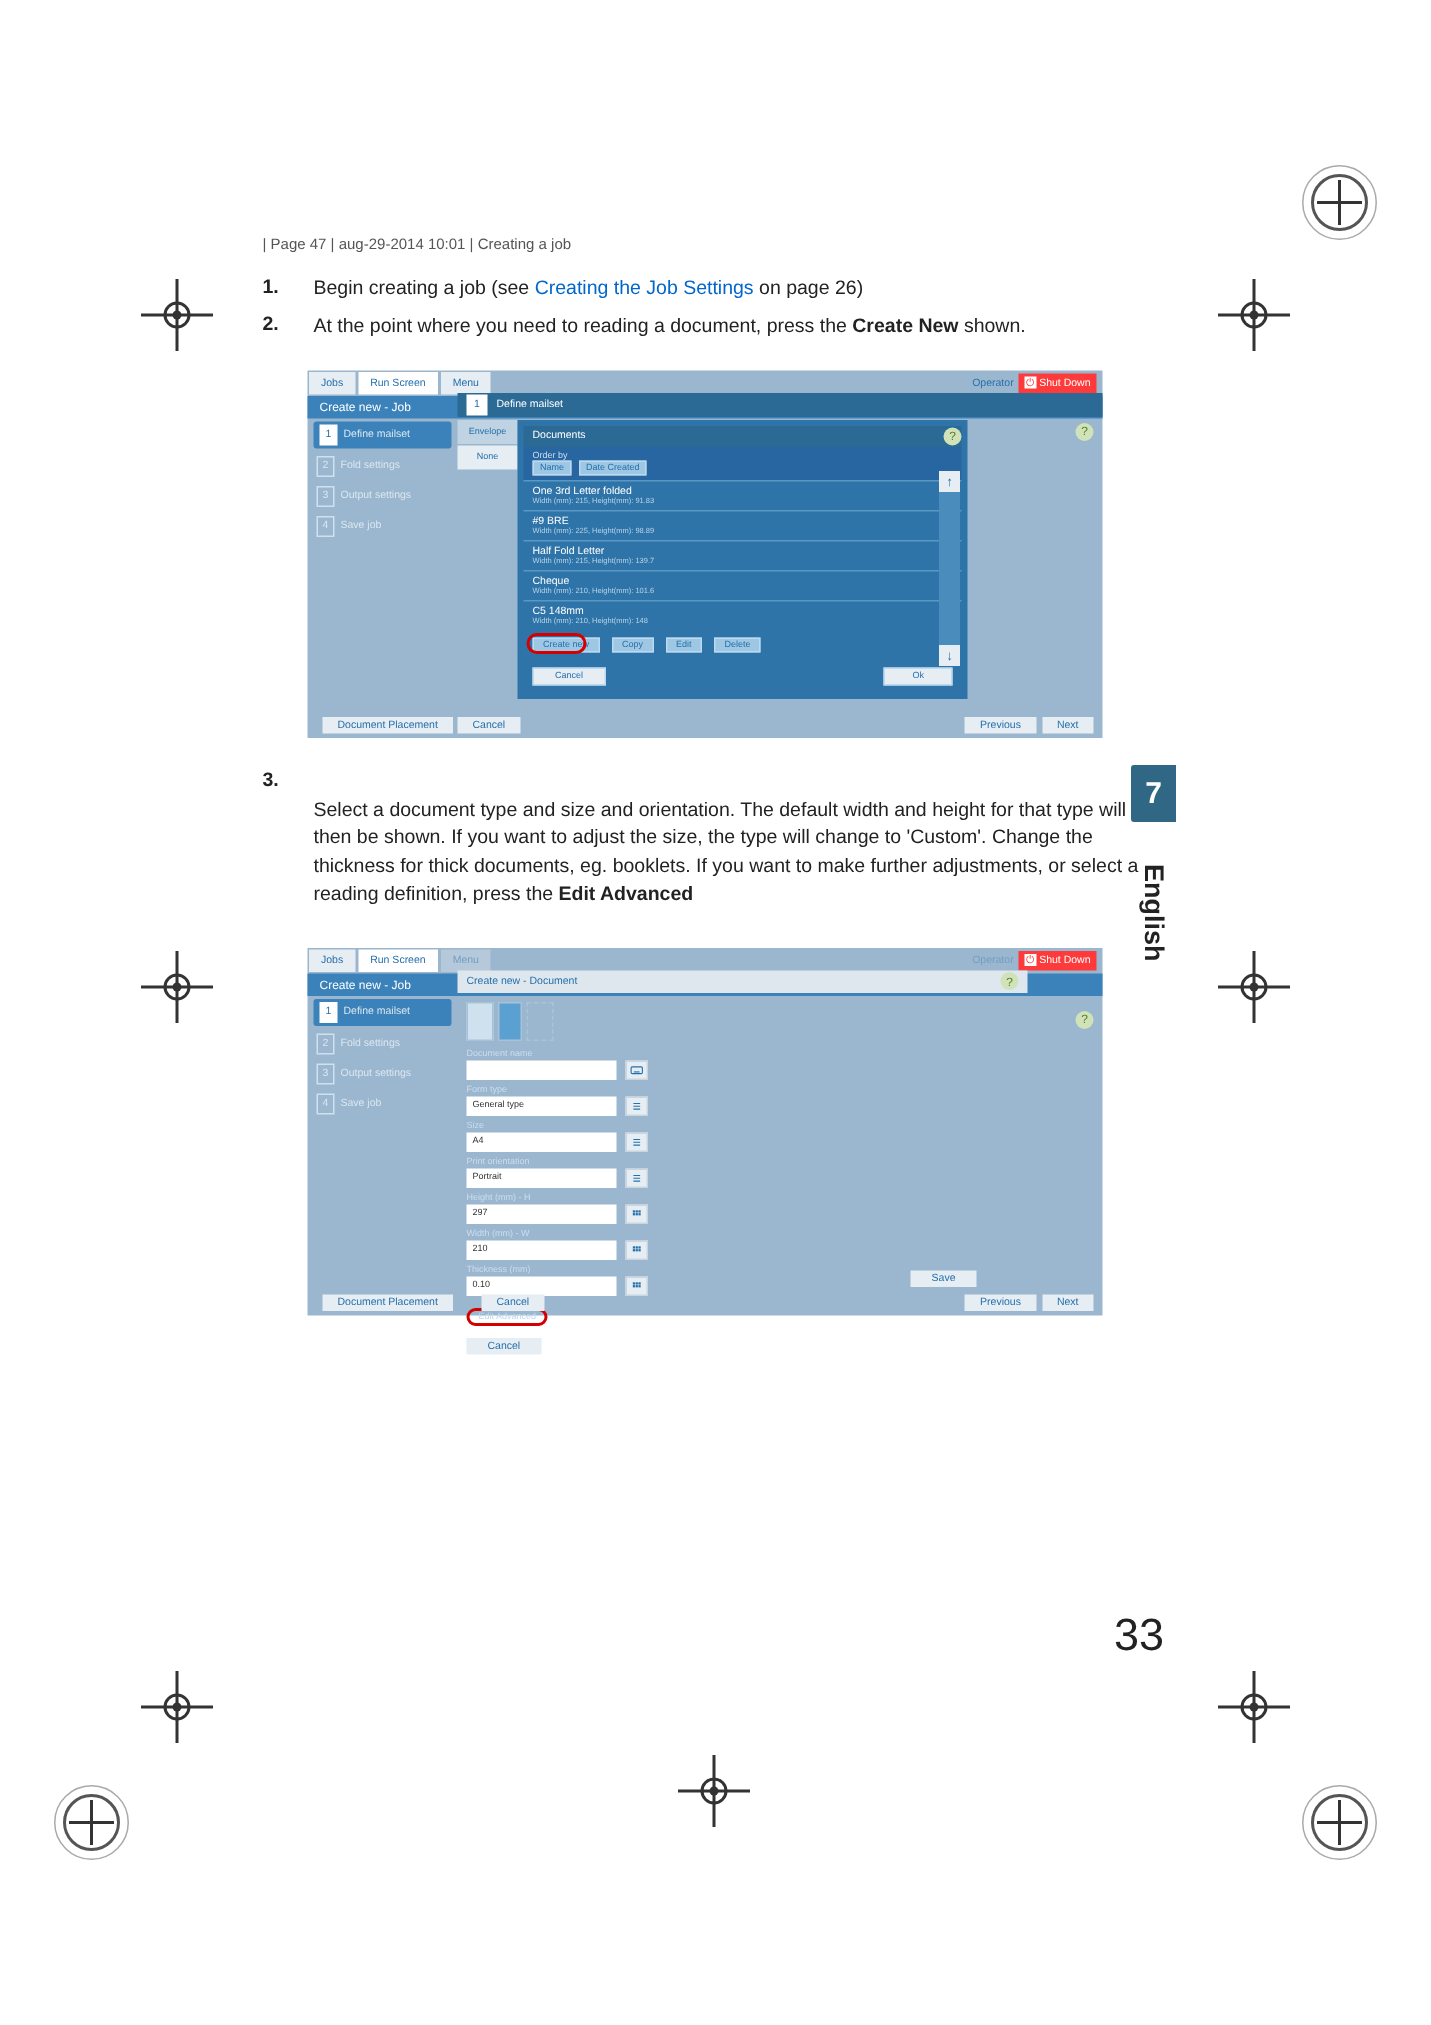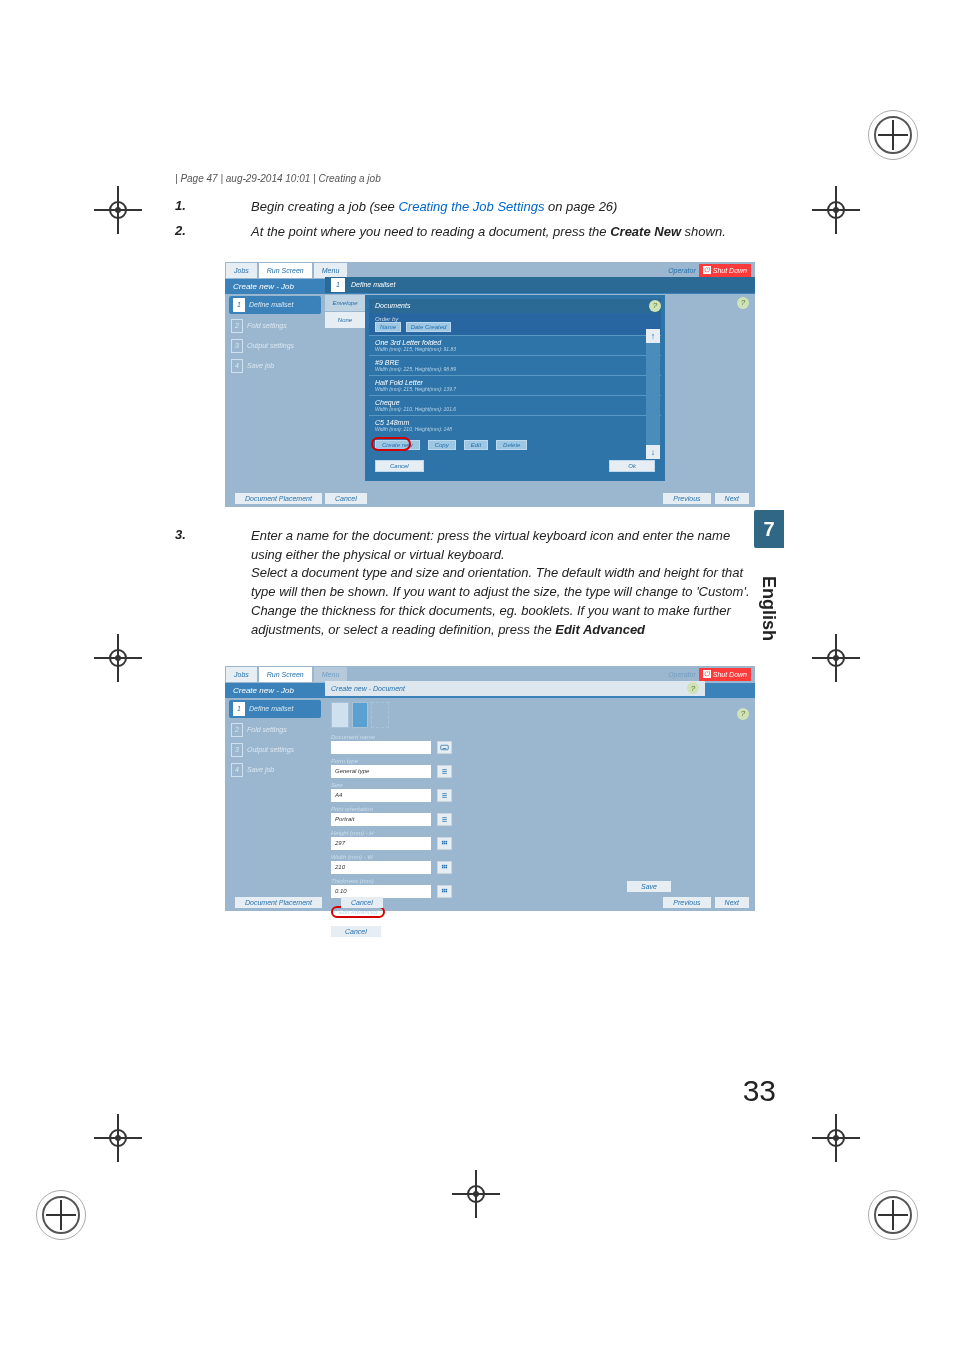--- a/index.html
+++ b/index.html
@@ -14,42 +14,42 @@
   .corner-ring { position:absolute; width:50px; height:50px; }
   .corner-ring .outer{position:absolute;inset:0;border:1px solid #aaa;border-radius:50%;}
   .corner-ring .mid{position:absolute;inset:6px;border:2px solid #555;border-radius:50%;}
   .corner-ring .spokes{position:absolute;inset:0;}
   .corner-ring .spokes::before,.corner-ring .spokes::after{content:"";position:absolute;background:#333;}
   .corner-ring .spokes::before{left:24px;top:10px;width:2px;height:30px;}
   .corner-ring .spokes::after{top:24px;left:10px;height:2px;width:30px;}
 
   .page { position: relative; width: 954px; height: 1350px; }
 
-  .content { position:absolute; left:175px; top:173px; width:585px;font-style:italic; }
+  .content { position:absolute; left:175px; top:158px; width:585px; }
 
   .header-line { font-size:10px; color:#555; }
 
   h1.sec { color:#cc3300; font-weight:bold; font-size:22px; margin-top:90px; border-bottom:2px solid #cc3300; padding-bottom:2px; width:575px;}
   .intro { font-size:13px; margin-top:18px; line-height:1.5; }
 
   ol.steps { margin-top:14px; font-size:13px; }
   ol.steps > li { display:flex; margin-bottom:6px; }
   ol.steps .num { font-weight:bold; width:34px; flex:none; }
-  ol.steps .body { flex:1; line-height:1.45;margin-left:42px; }
+  ol.steps .body { flex:1; line-height:1.45; }
   a.link { color:#0066cc; text-decoration:none; }
 
   
   .sidetab { position:absolute; right:170px; top:510px; width:30px; height:230px; }
   .sidetab .chapno { width:30px; height:38px; background:#2f6784; color:#fff; font-weight:bold; font-size:20px; display:flex; align-items:center; justify-content:center; border-radius:2px 0 0 2px;}
   .sidetab .lang { writing-mode: vertical-rl; font-weight:bold; font-size:18px; padding-top:28px; padding-left:4px;}
 
   .pgnum { position:absolute; right:178px; bottom:242px; font-size:30px; }
 
   
-  .shot { position:relative; margin-left:50px; margin-top:20px; background:#9bb7cf; font-size:7px; color:#fff; }
+  .shot { position:relative; margin-left:30px; margin-top:20px; background:#9bb7cf; font-size:7px; color:#fff; }
   .shot1 { width:530px; height:245px; }
   .shot .topbar { height:17px; display:flex; align-items:center; }
   .shot .tab { background:#e6edf3; color:#2570ac; height:15px; margin:1px; padding:0 8px; display:flex; align-items:center; font-size:7px;}
   .shot .tabw { background:#fff;}
   .shot .toprt { margin-left:auto; display:flex; gap:3px; align-items:center; padding-right:4px;}
   .shot .redbtn{ background:#ff3a3a; color:#fff; padding:1px 4px; display:flex; align-items:center; gap:2px; height:13px;}
   .shot .redbtn .sq{width:8px;height:8px;background:#fff;display:inline-flex;align-items:center;justify-content:center;color:#ff3a3a;font-size:7px;}
   .shot .txtbtn{color:#2570ac;}
   .shot .hq{ width:12px;height:12px;border-radius:50%;background:#cfe2b8;color:#5a7a2a;display:flex;align-items:center;justify-content:center;font-size:8px;}
 
@@ -295,21 +295,21 @@
           <span class="fbtn">Next</span>
         </div>
       </div>
       <span class="fbtn cancel2" style="background:#e6edf3;color:#2570ac;padding:2px 10px;font-size:7px;">Cancel</span>
     </div>
 
     <ol class="steps" style="margin-top:20px;">
       <li>
         <span class="num">3.</span>
         <span class="body">
-          <span>Enter a name for the document: press the virtual keyboard icon and enter the name using either the physical or virtual keyboard.</span><br>
+          <br>
           <span>Select a document type and size and orientation. The default width and height for that type will then be shown. If you want to adjust the size, the type will change to 'Custom'. Change the thickness for thick documents, eg. booklets. If you want to make further adjustments, or select a reading definition, press the </span><b>Edit Advanced</b>
         </span>
       </li>
     </ol>
 
     <div class="shot shot2">
       <div class="topbar">
         <div class="tab">Jobs</div>
         <div class="tab tabw">Run Screen</div>
         <div class="tab" style="opacity:.35">Menu</div>

